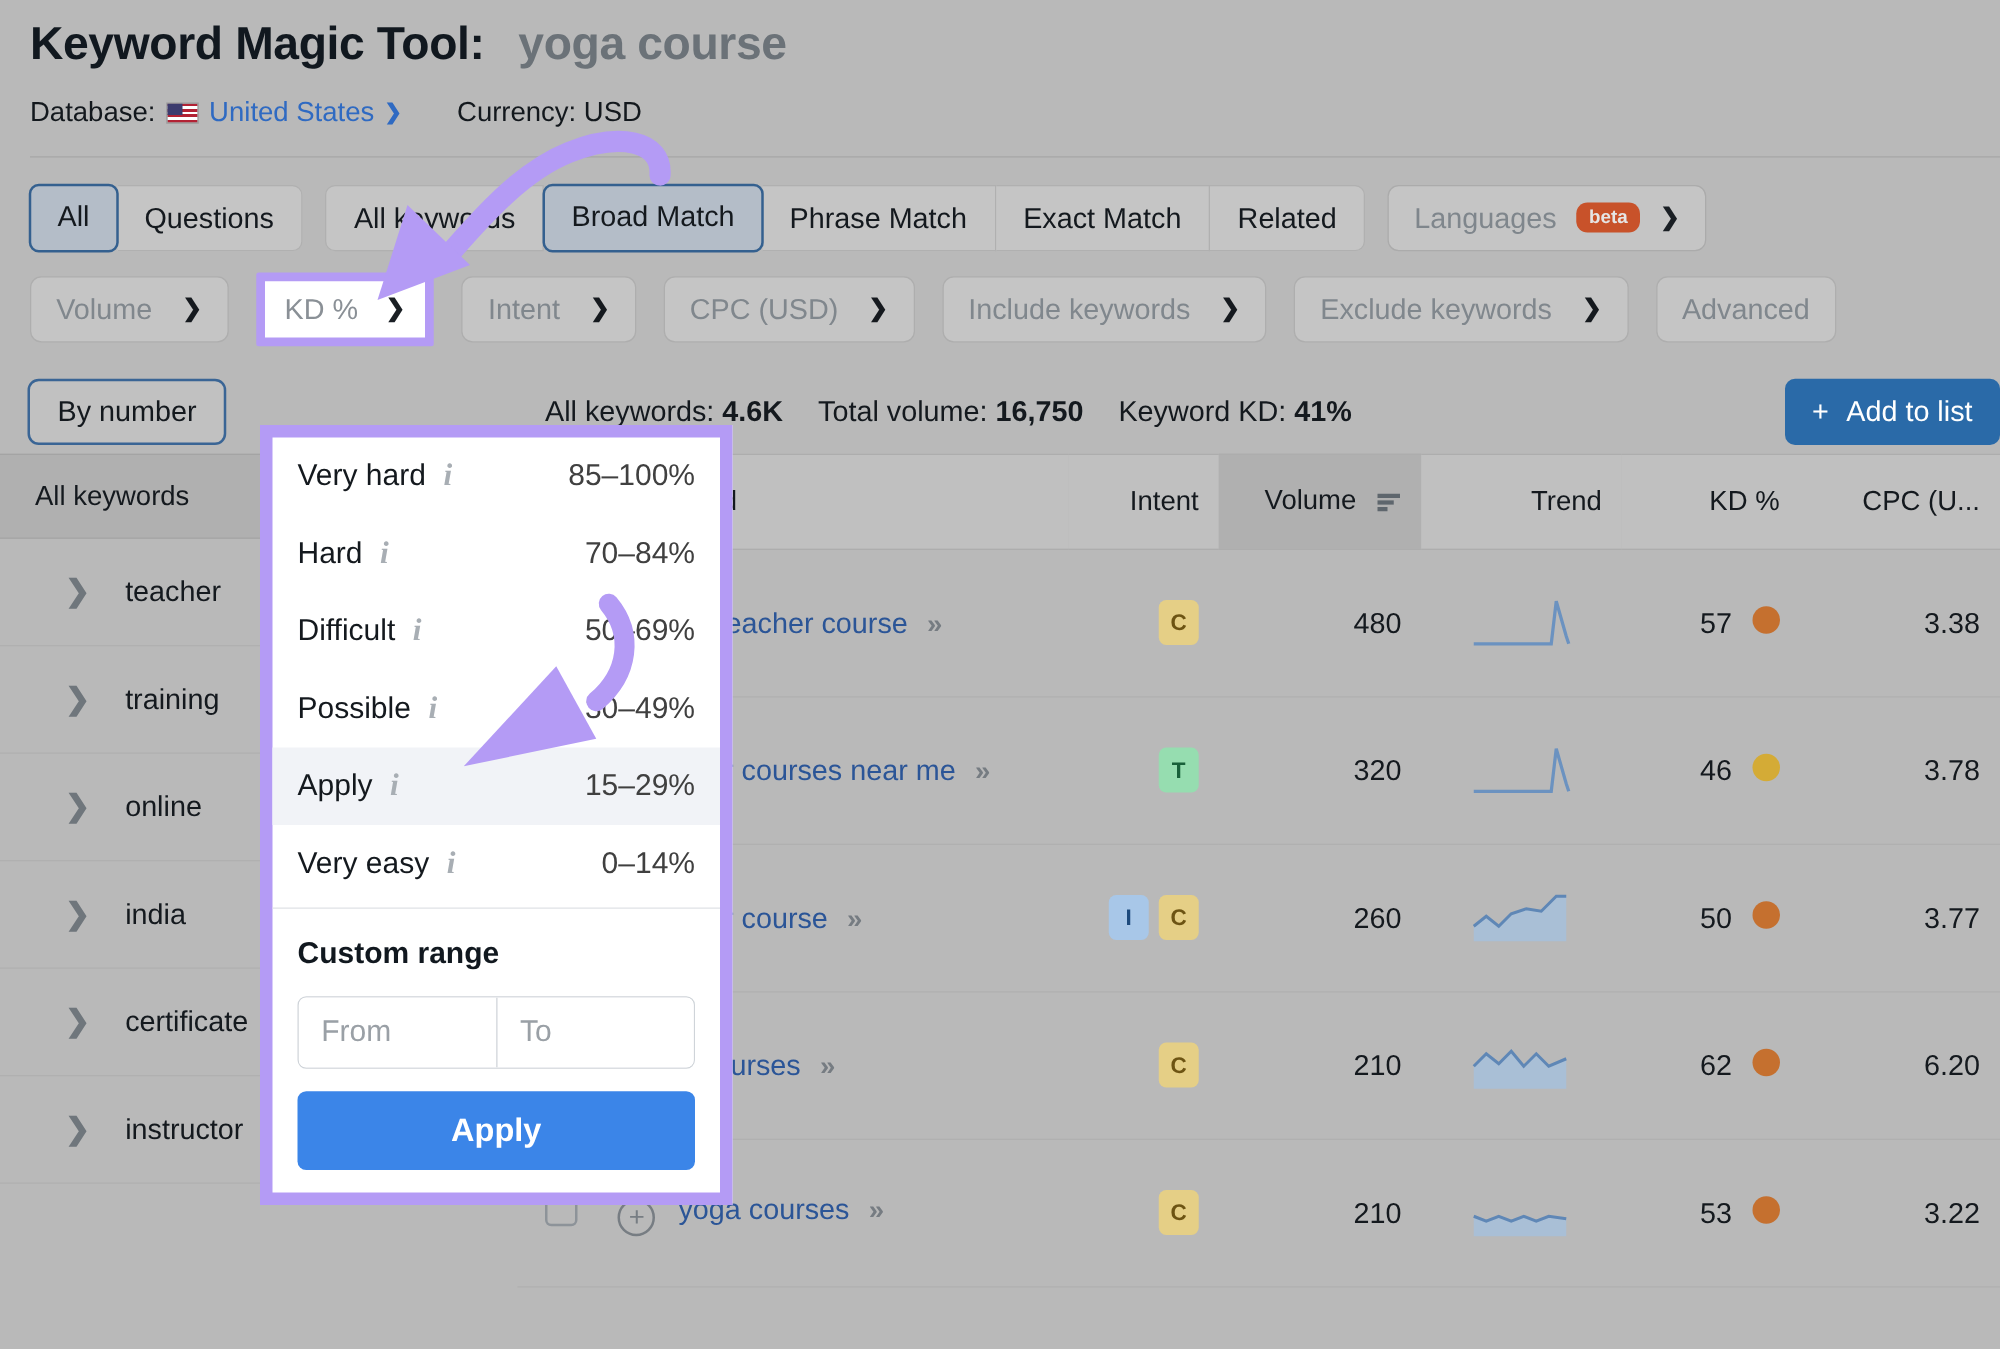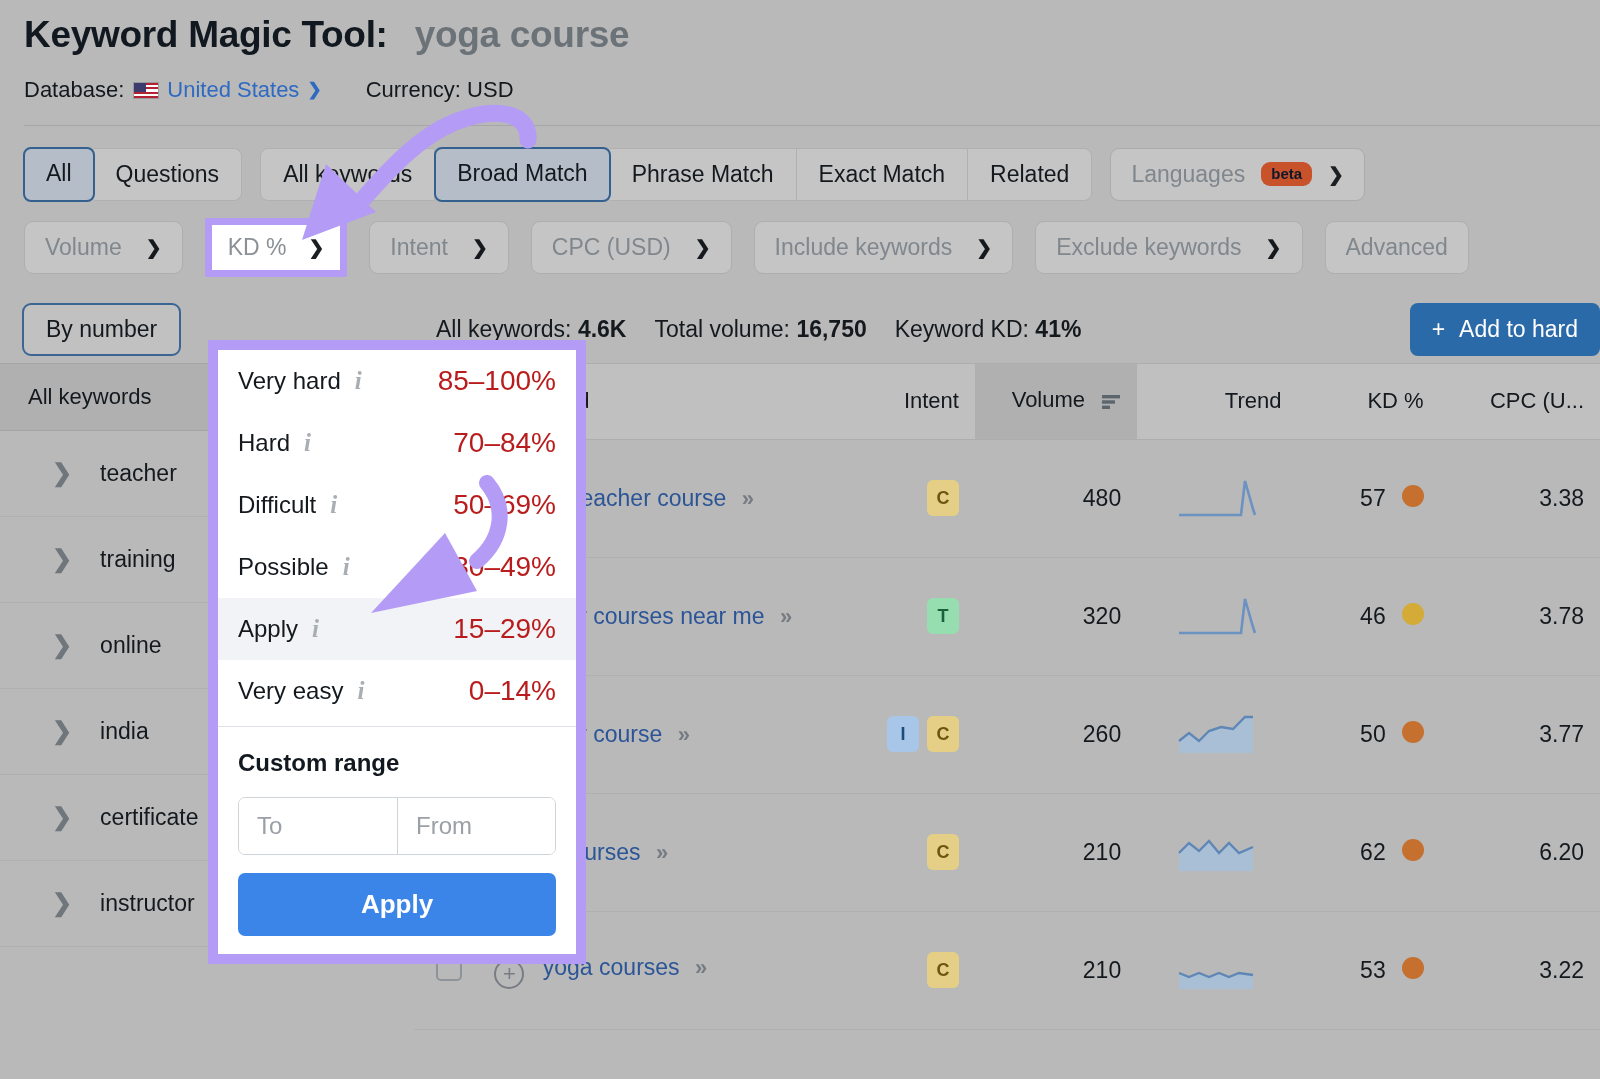--- a/index.html
+++ b/index.html
@@ -45,21 +45,21 @@
   .seg .pill.sel {
     background:#b4bdc8; border:2px solid #34608f; border-radius:8px;
     position:relative; z-index:2; margin:-1px; padding:11px 21px;
   }
   .langbox {
     background:#c5c5c5; border:1px solid #ababab; border-radius:9px;
     font-size:23px; padding:12px 20px; color:#7f868c; display:flex;
     align-items:center; gap:16px; white-space:nowrap;
   }
   .beta {
-    background:#c8522a; color:#0f172a; font-size:15px; font-weight:bold;
+    background:#c8522a; color:#e5e5e5; font-size:15px; font-weight:bold;
     border-radius:9px; padding:3px 10px 4px;
   }
   .caret-dark { font-size:19px; color:#1a1f24; font-weight:bold; }
 
   .filterbar { padding:17px 0 0 24px; display:flex; align-items:center; gap:22px; }
   .fbtn {
     background:#c5c5c5; border:1px solid #aeaeae; border-radius:9px;
     font-size:23px; padding:12px 20px; color:#80878d;
     display:flex; align-items:center; gap:24px; white-space:nowrap;
   }
@@ -152,21 +152,21 @@
   }
   .dd-row {
     display:flex; align-items:center; padding:0 20px; height:62px; font-size:24px;
   }
   .dd-row.hl { background:#f1f3f7; }
   .dd-row .nm { color:#14191e; }
   .dd-row .info {
     margin-left:14px; color:#a8aeb4; font-style:italic;
     font-family:"Liberation Serif", serif; font-size:25px; font-weight:bold;
   }
-  .dd-row .rng { margin-left:auto; color:#b91c1c; font-size:28px; }
+  .dd-row .rng { margin-left:auto; color:#404040; font-size:24px; }
   .dd-sep { height:1px; background:#dfe2e6; margin:4px 0 0; }
   .dd-custom { padding:22px 20px 0; }
   .dd-custom .ttl { font-size:24px; font-weight:bold; color:#11181f; }
   .rangerow { display:flex; margin-top:20px; border:1px solid #cfd4d9; border-radius:7px; overflow:hidden; }
   .rangerow input {
     border:none; outline:none; font-size:24px; padding:14px 18px; width:50%;
     font-family:"Liberation Sans", sans-serif; color:#11181f; background:#fff;
   }
   .rangerow input::placeholder { color:#9aa0a6; }
   .rangerow input + input { border-left:1px solid #cfd4d9; }
@@ -288,21 +288,21 @@
       <div class="stats">
         <span><span>All keywords:</span>
           <b>4.6K</b></span>
         <span><span>Total volume:</span>
           <b>16,750</b></span>
         <span><span>Keyword KD:</span>
           <b>41%</b></span>
       </div>
       <div class="addbtn">
         <span>+</span>
-        <span>Add to hard</span>
+        <span>Add to list</span>
       </div>
     </div>
 
     <table class="kwtable">
       <colgroup>
         <col style="width:440px">
           <col style="width:120px">
           <col style="width:162px">
         <col style="width:160px">
           <col style="width:142px">
@@ -497,22 +497,22 @@
   </div>
   <div class="dd-row">
     <span class="nm">Very easy</span>
     <span class="info">i</span>
     <span class="rng">0–14%</span>
   </div>
   <div class="dd-sep"></div>
   <div class="dd-custom">
     <div class="ttl">Custom range</div>
     <div class="rangerow">
+      <input type="text" placeholder="From" style="">
       <input type="text" placeholder="To" style="">
-      <input type="text" placeholder="From" style="">
     </div>
     <button class="applybtn">Apply</button>
   </div>
 </div>
 
 <svg class="arrow-svg" style="left:280px; top:100px;" width="270" height="160" viewBox="0 0 270 160">
   <path d="M248,40 C250,12 215,6 175,22 C140,36 110,68 78,105" fill="none" stroke="#b49bf5" stroke-width="17" stroke-linecap="round"></path>
   <path d="M22,140 L46,64 L96,112 Z" fill="#b49bf5"></path>
 </svg>
 

